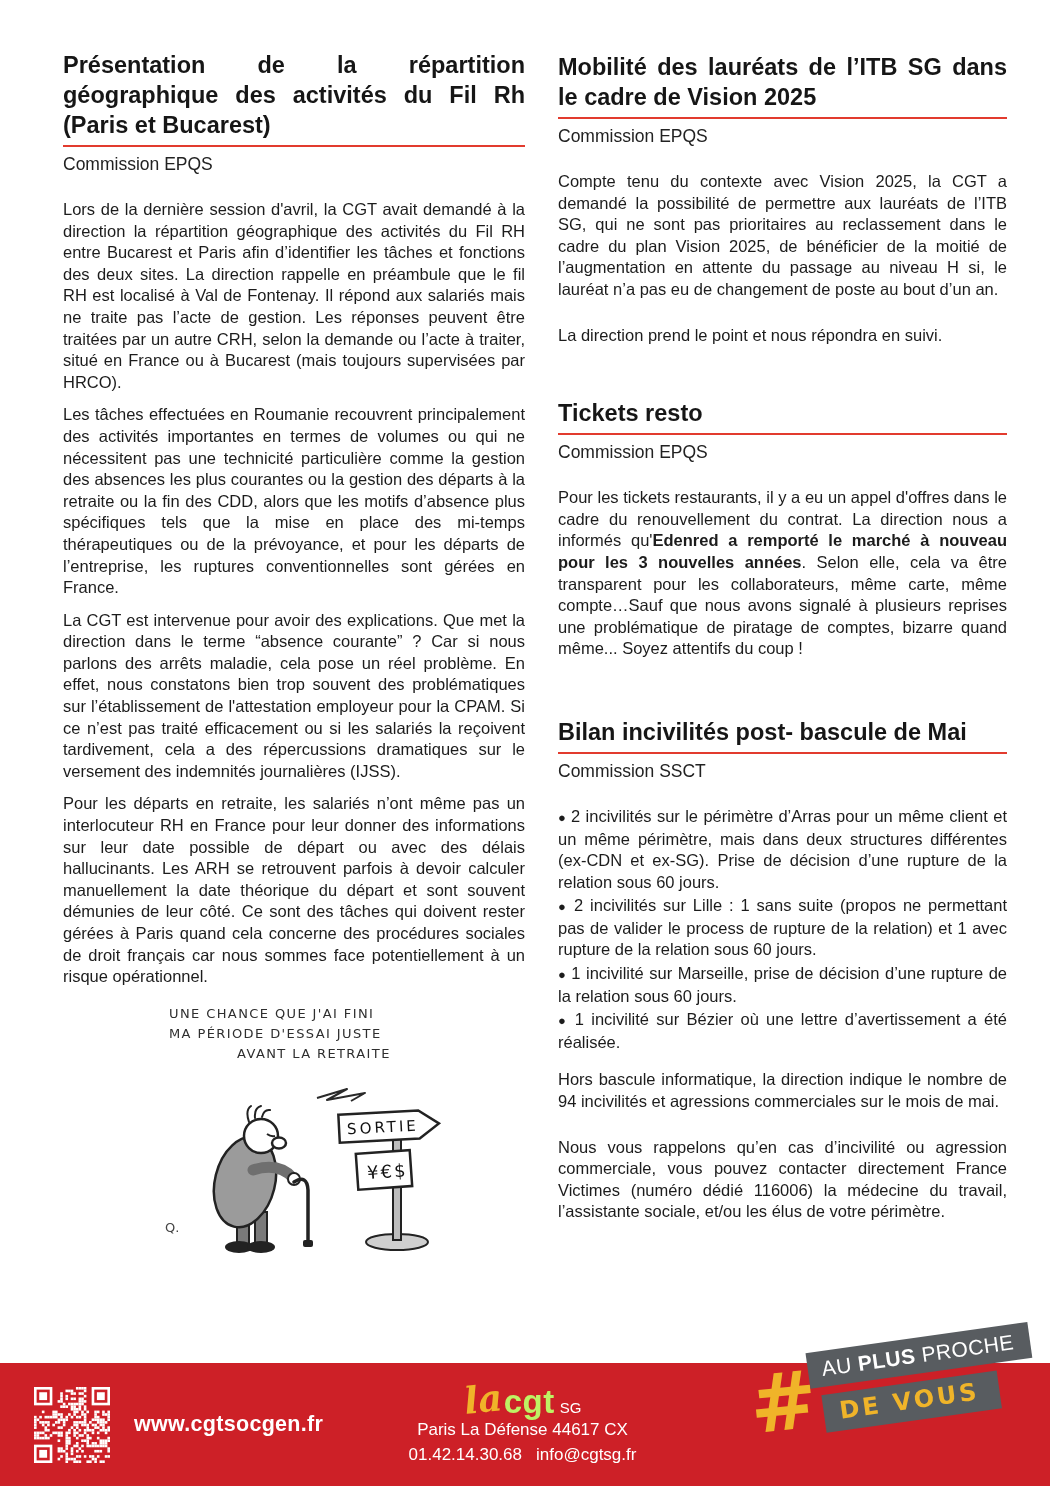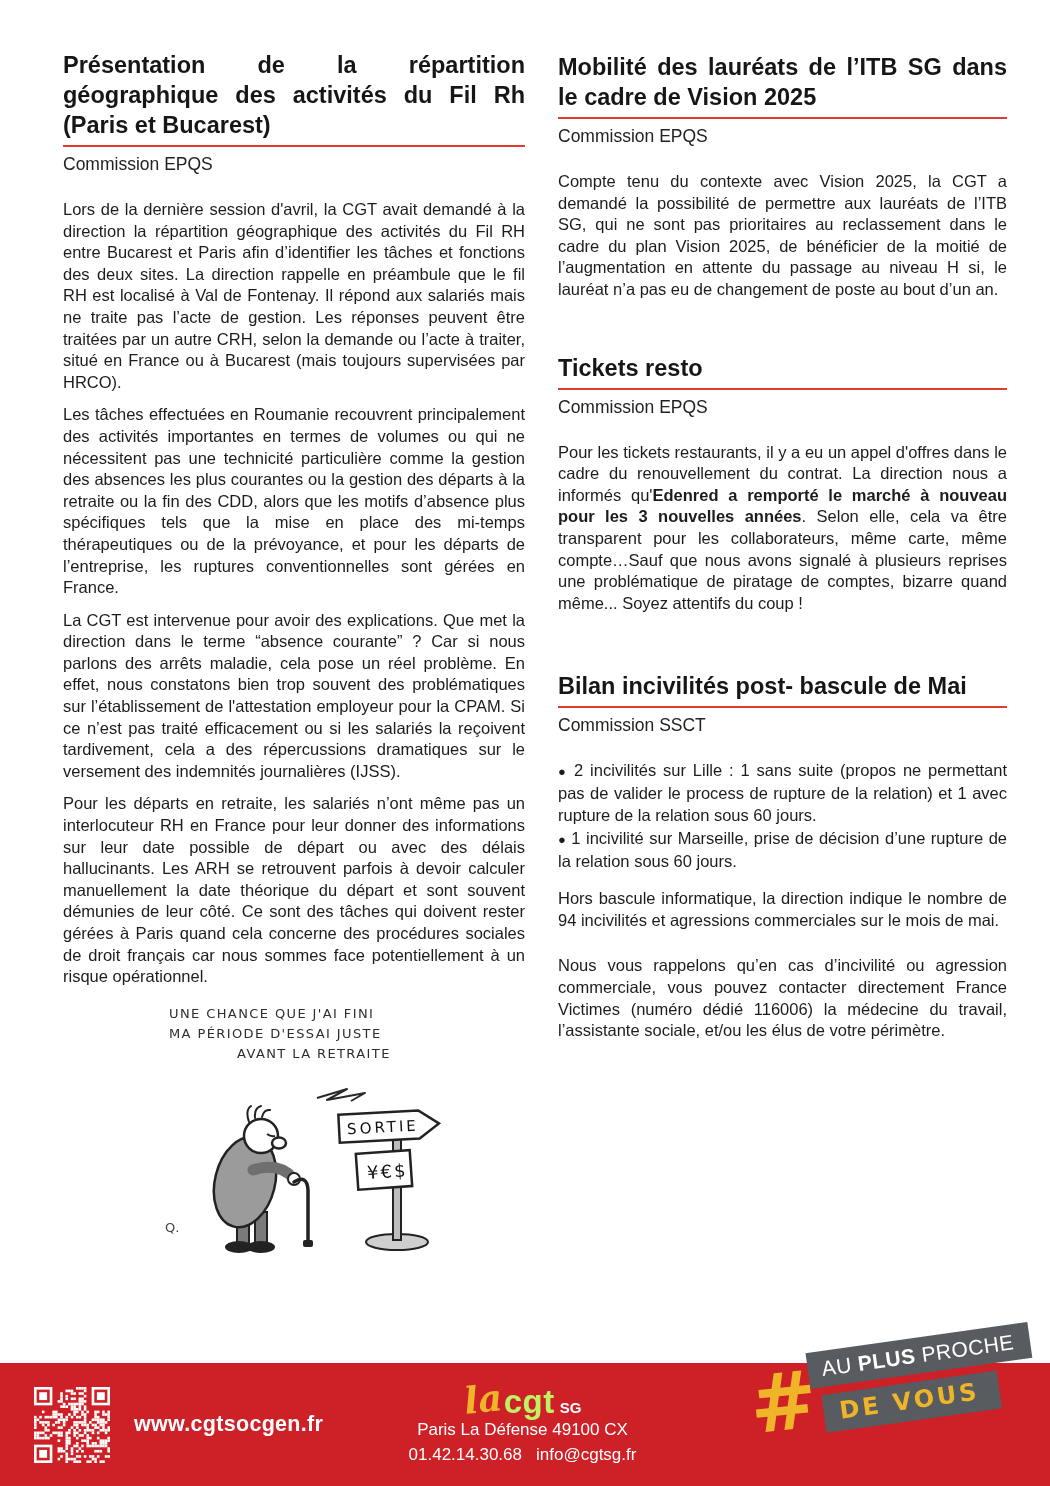--- a/index.html
+++ b/index.html
@@ -37,21 +37,21 @@
   footer.band {
     position: absolute; left: 0; top: 1363px; width: 1050px; height: 123px;
     background: #cd2027; color: #fff;
   }
   .f-left { position: absolute; left: 34px; top: 50%; transform: translateY(-50%); display: flex; align-items: center; gap: 24px; }
   .f-site { font-size: 21.5px; font-weight: bold; letter-spacing: 0.3px; }
   .f-center { position: absolute; left: 390px; top: 13px; width: 265px; text-align: center; line-height: 1.45; }
   .logo-line { height: 42px; display: flex; align-items: flex-end; justify-content: center; }
   .logo-la  { font-family: "DejaVu Serif", serif; font-style: italic; font-weight: bold; font-size: 37px; color: #f0b429; line-height: 1; margin-right: 2px; transform: rotate(-6deg); }
   .logo-cgt { font-size: 33px; font-weight: bold; color: #bef264; line-height: 1; letter-spacing: 0.5px; }
-  .logo-sg  { font-size: 15px; font-weight: bold; color: #fff; margin-left: 5px; line-height: 1.4; }
+  .logo-sg  { font-size: 15px; font-weight: normal; color: #fff; margin-left: 5px; line-height: 1.4; }
   .f-addr, .f-contact { font-size: 17px; color: #fff; }
   .f-contact .sep { display: inline-block; width: 14px; }
 
   .f-right { position: absolute; left: 742px; top: -26px; width: 300px; height: 130px; }
   .hash { position: absolute; left: 8px; top: 26px; font-size: 80px; line-height: 1; font-weight: bold; color: #f0b429; transform: rotate(-6deg); font-family: "DejaVu Sans", sans-serif; }
   .banner { position: absolute; background: #585c60; color: #fff; white-space: nowrap; transform: rotate(-8deg); transform-origin: left center; }
   .banner-top { left: 66px; top: 16px; padding: 6px 16px 6px 14px; font-size: 21px; letter-spacing: 0.5px; }
   .banner-top b { font-weight: bold; }
   .banner-bot { left: 82px; top: 58px; padding: 4px 20px 6px 16px; font-size: 24px; font-weight: bold; color: #f0b429; letter-spacing: 3px; font-family: "DejaVu Sans", sans-serif; }
 </style>
@@ -120,33 +120,36 @@
         </svg>
       </div>
     </div>
 
     <div class="col col-right">
 
       <section class="sec-mob">
         <h2 class="sec-title">Mobilité des lauréats de l’ITB SG dans le cadre de Vision 2025</h2>
         <div class="sec-sub">Commission EPQS</div>
         <p class="body-p">Compte tenu du contexte avec Vision 2025, la CGT a demandé la possibilité de permettre aux lauréats de l’ITB SG, qui ne sont pas prioritaires au reclassement dans le cadre du plan Vision 2025, de bénéficier de la moitié de l’augmentation en attente du passage au niveau H si, le lauréat n’a pas eu de changement de poste au bout d’un an.</p>
+        <p class="body-p gap-p">La direction prend le point et nous répondra en suivi.</p>
       </section>
 
       <section class="sec-tick">
         <h2 class="sec-title">Tickets resto</h2>
         <div class="sec-sub">Commission EPQS</div>
         <p class="body-p"><span>Pour les tickets restaurants, il y a eu un appel d'offres dans le cadre du renouvellement du contrat. La direction nous a informés qu'</span><b>Edenred a remporté le marché à nouveau pour les 3 nouvelles années</b><span>. Selon elle, cela va être transparent pour les collaborateurs, même carte, même compte…Sauf que nous avons signalé à plusieurs reprises une problématique de piratage de comptes, bizarre quand même... Soyez attentifs du coup !</span></p>
       </section>
 
       <section class="sec-bil">
         <h2 class="sec-title">Bilan incivilités post- bascule de Mai</h2>
         <div class="sec-sub">Commission SSCT</div>
+        <p class="body-p bullet-p">2 incivilités sur le périmètre d’Arras pour un même client et un même périmètre, mais dans deux structures différentes (ex-CDN et ex-SG). Prise de décision d’une rupture de la relation sous 60 jours.</p>
         <p class="body-p bullet-p">2 incivilités sur Lille : 1 sans suite (propos ne permettant pas de valider le process de rupture de la relation) et 1 avec rupture de la relation sous 60 jours.</p>
         <p class="body-p bullet-p">1 incivilité sur Marseille, prise de décision d’une rupture de la relation sous 60 jours.</p>
+        <p class="body-p bullet-p">1 incivilité sur Bézier où une lettre d’avertissement a été réalisée.</p>
         <p class="body-p after-bullets">Hors bascule informatique, la direction indique le nombre de 94 incivilités et agressions commerciales sur le mois de mai.</p>
         <p class="body-p gap-p">Nous vous rappelons qu’en cas d’incivilité ou agression commerciale, vous pouvez contacter directement France Victimes (numéro dédié 116006) la médecine du travail, l’assistante sociale, et/ou les élus de votre périmètre.</p>
       </section>
 
     </div>
   </div>
 
   <footer class="band">
 
     <div class="f-left">
@@ -432,21 +435,21 @@
         </svg>
       <span class="f-site">www.cgtsocgen.fr</span>
     </div>
 
     <div class="f-center">
       <div class="logo-line">
         <span class="logo-la">la</span>
           <span class="logo-cgt">cgt</span>
           <span class="logo-sg">SG</span>
       </div>
-      <div class="f-addr">Paris La Défense 49100 CX</div>
+      <div class="f-addr">Paris La Défense 44617 CX</div>
       <div class="f-contact">
         <span>01.42.14.30.68</span><span class="sep"></span><span>info@cgtsg.fr</span>
       </div>
     </div>
 
     <div class="f-right">
       <span class="hash">#</span>
       <span class="banner banner-top"><span>AU </span><b>PLUS</b><span> PROCHE</span></span>
       <span class="banner banner-bot">DE VOUS</span>
     </div>

